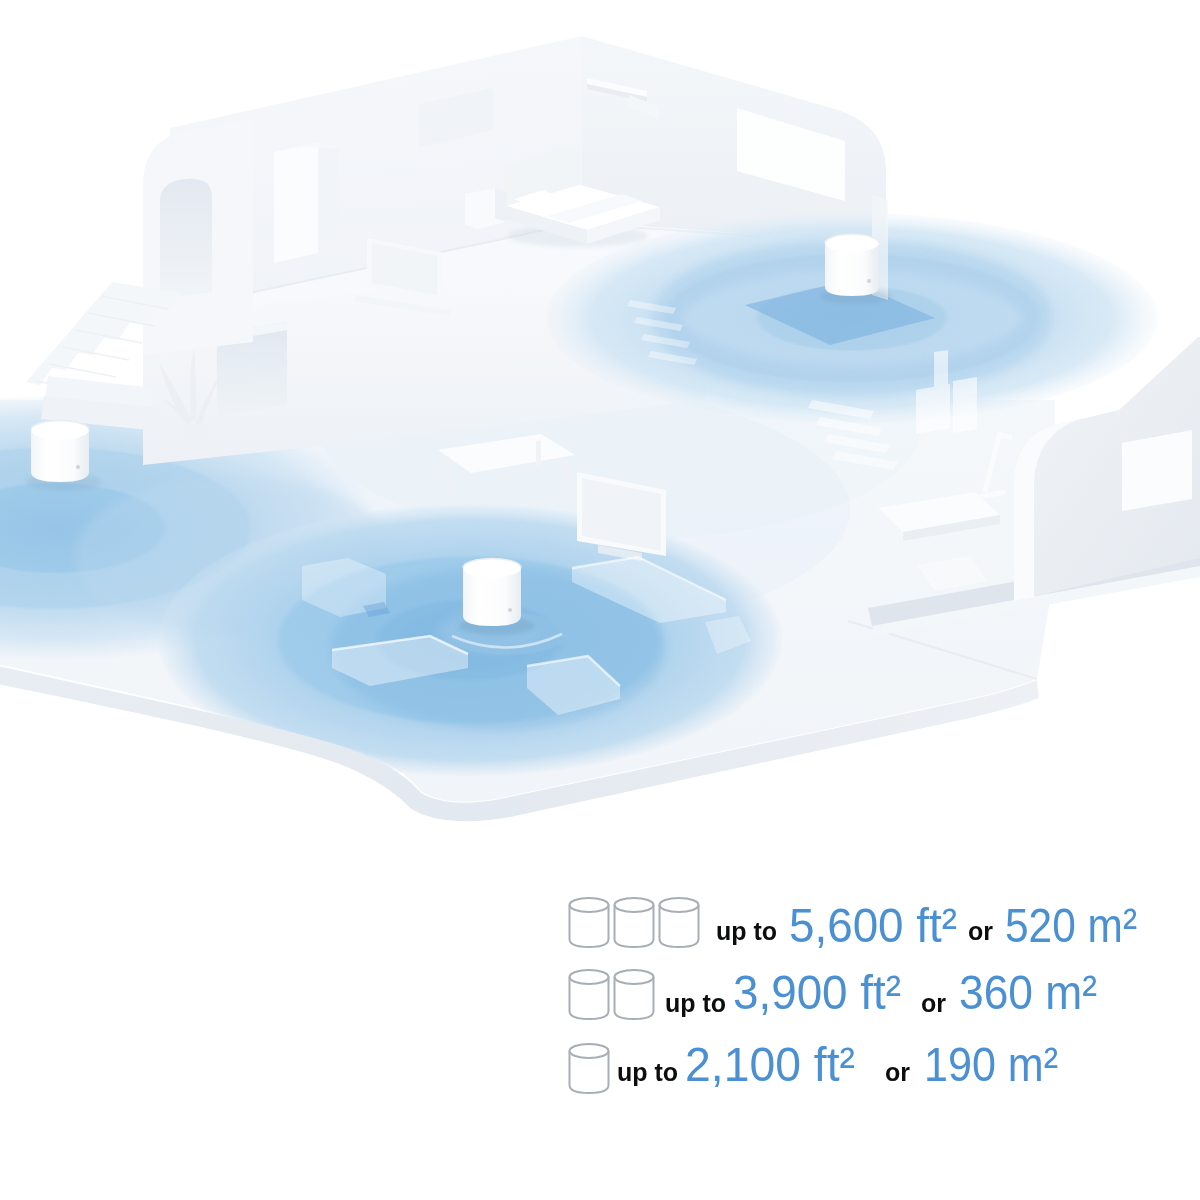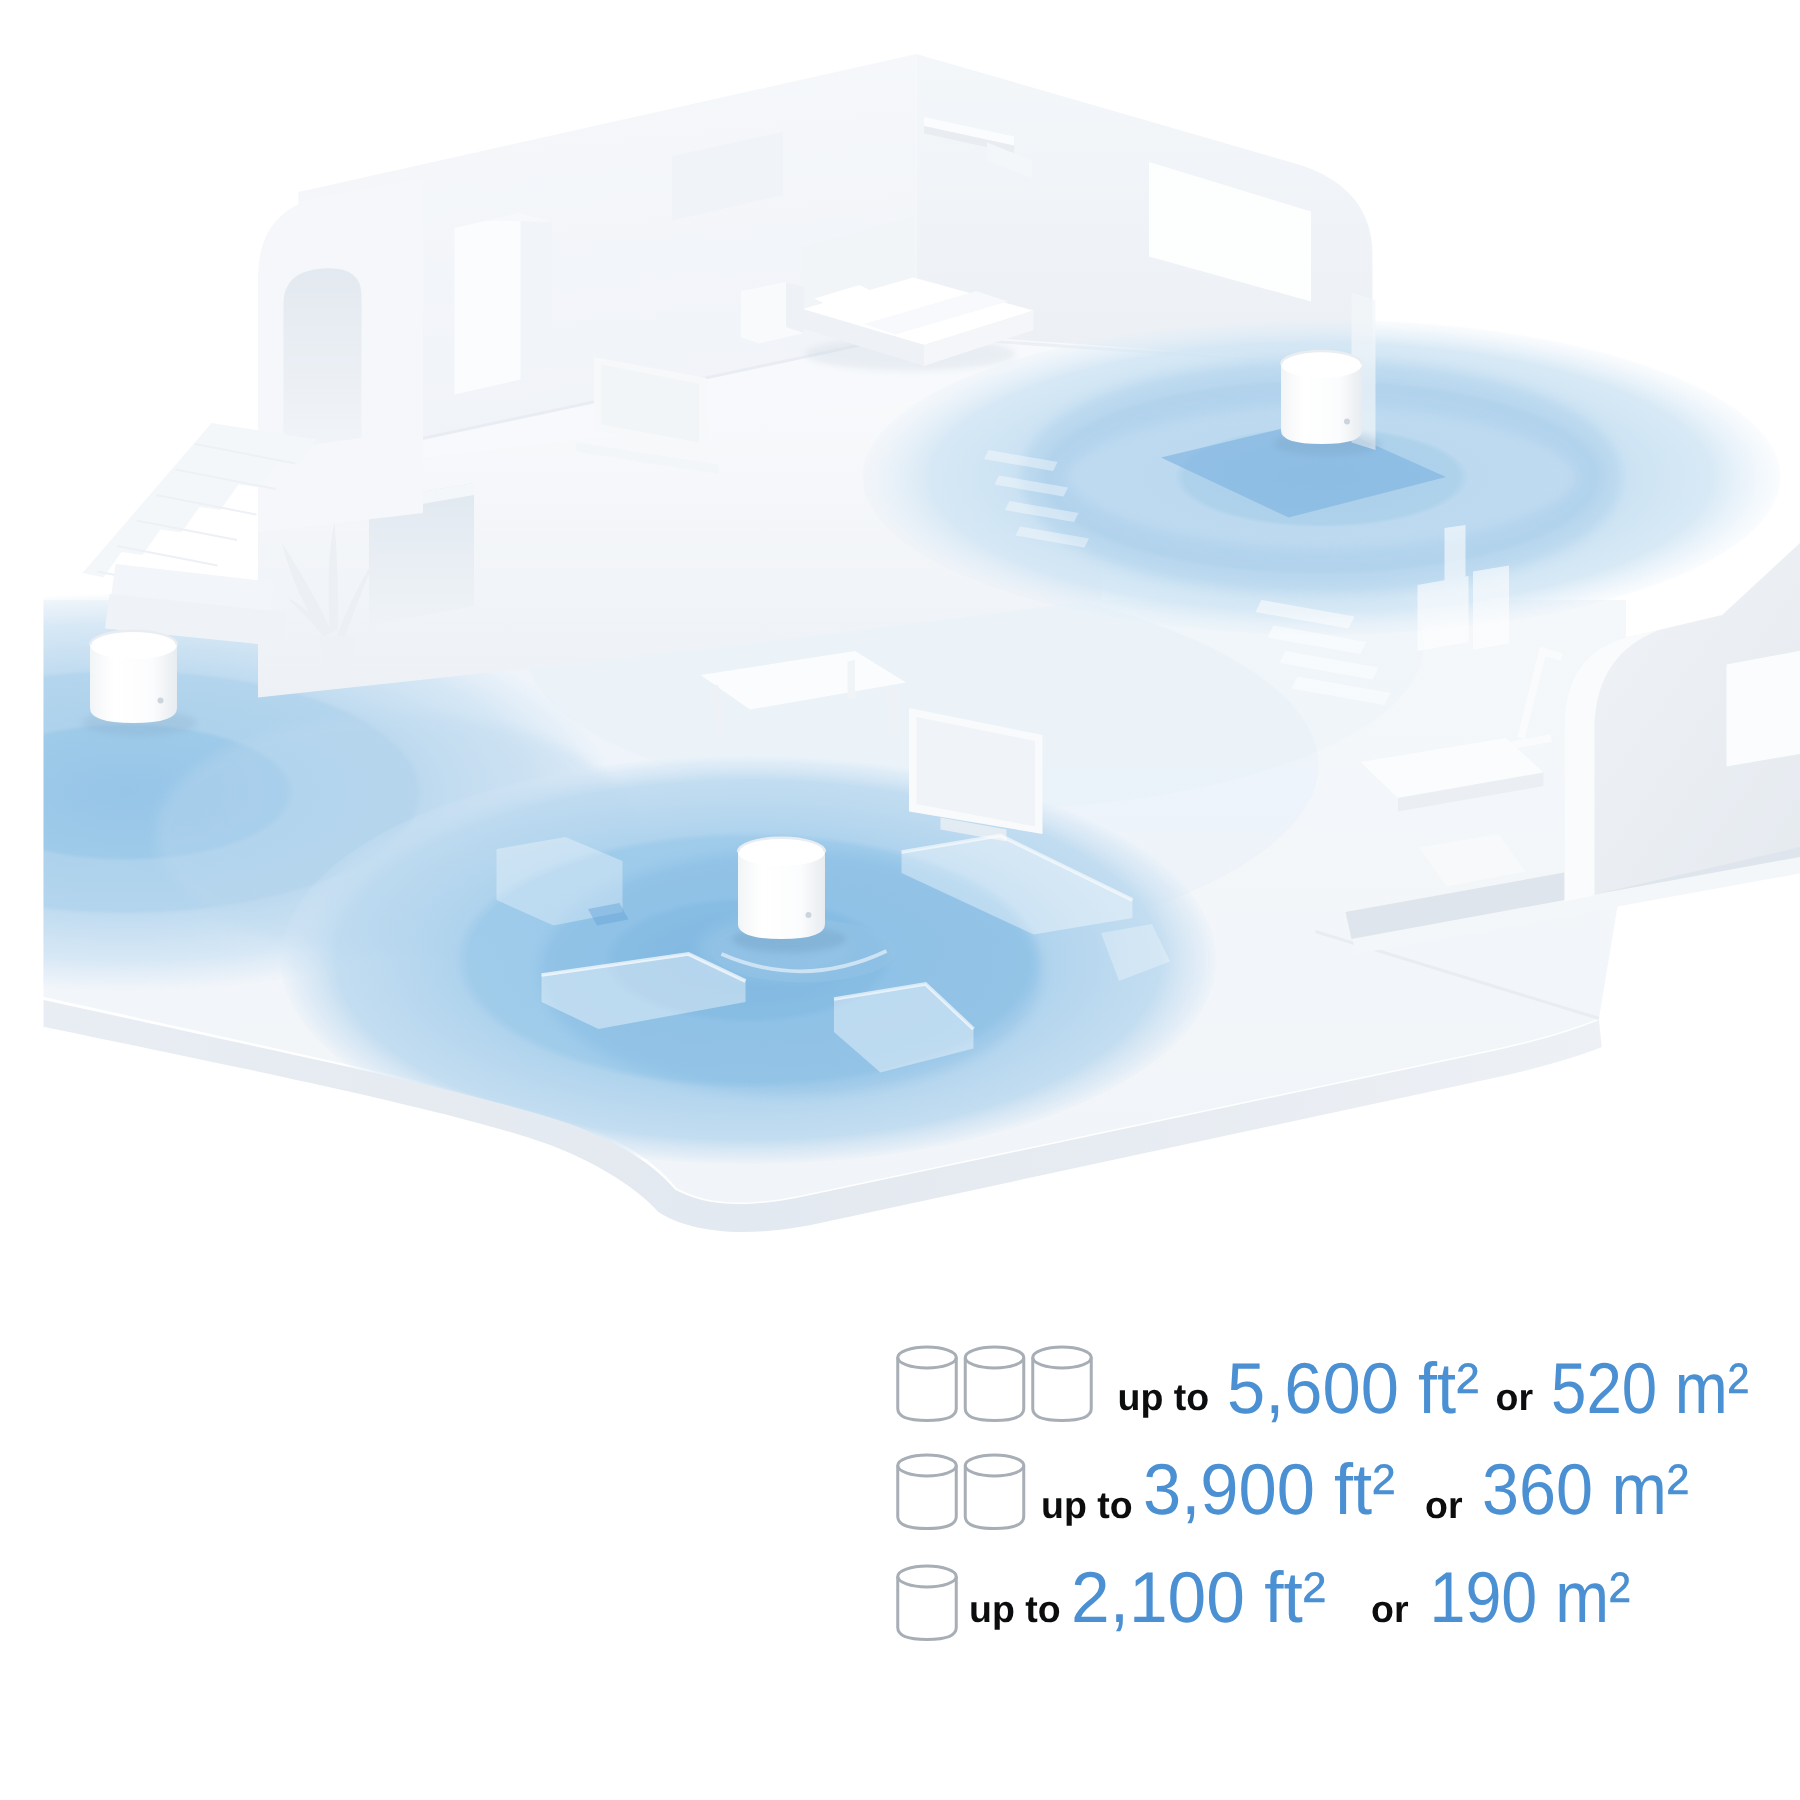--- a/index.html
+++ b/index.html
@@ -1,16 +1,16 @@
 <!DOCTYPE html>
 <html><head>
 <meta charset="utf-8">
 <style>
 html,body{margin:0;padding:0;background:#ffffff;}
-#scene{width:1160px;height:1200px;position:relative;font-family:"Liberation Sans",sans-serif;margin-left:29px;}
+#scene{width:1160px;height:1200px;position:relative;font-family:"Liberation Sans",sans-serif;}
 </style>
 </head>
 <body>
 <div id="scene">
 <svg width="1200" height="1200" viewBox="0 0 1200 1200">
 <defs>
 <linearGradient id="slabTop" x1="0" y1="0" x2="0" y2="1">
   <stop offset="0" stop-color="#f5f8fb"></stop>
           <stop offset="1" stop-color="#f1f4f8"></stop>
 </linearGradient>

